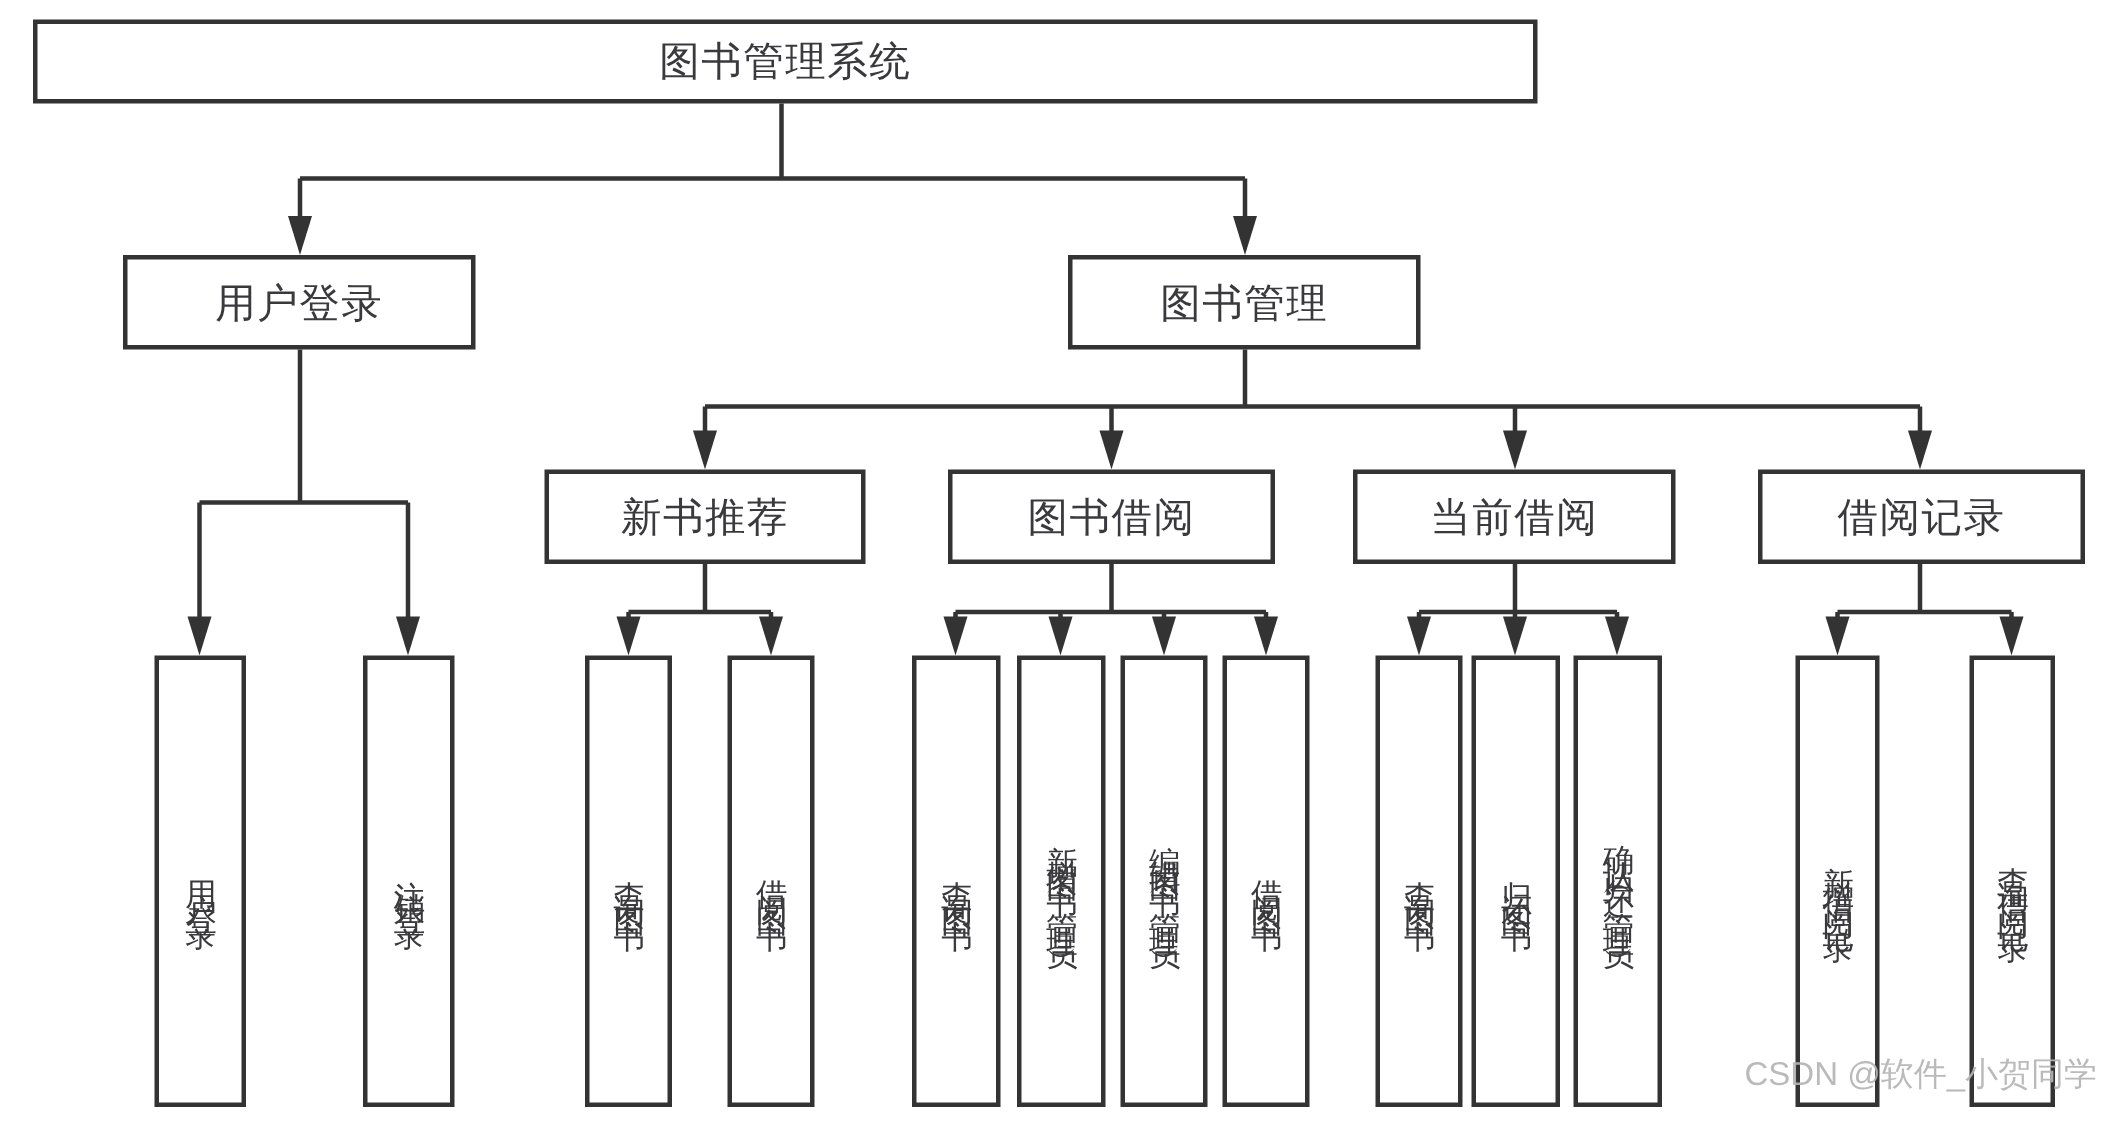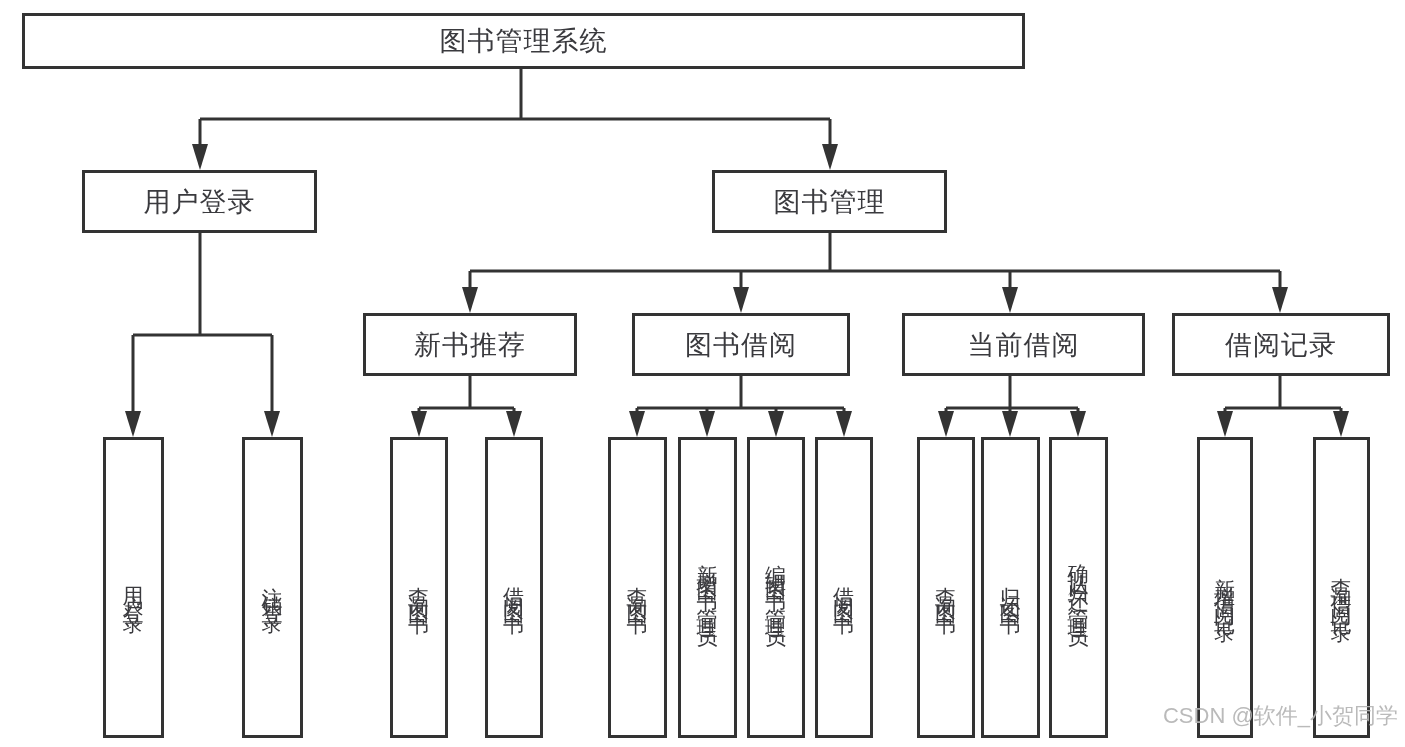--- a/index.html
+++ b/index.html
@@ -89,21 +89,21 @@
   <div class="box hbox" style="left:712px;top:170px;width:235px;height:63px">
     <span>图书管理</span>
   </div>
 
   <div class="box hbox" style="left:363px;top:313px;width:214px;height:63px">
     <span>新书推荐</span>
   </div>
   <div class="box hbox" style="left:632px;top:313px;width:218px;height:63px">
     <span>图书借阅</span>
   </div>
-  <div class="box hbox" style="left:902px;top:313px;width:243px;height:63px">
+  <div class="box hbox" style="left:902px;top:313px;width:215px;height:63px">
     <span>当前借阅</span>
   </div>
   <div class="box hbox" style="left:1172px;top:313px;width:218px;height:63px">
     <span>借阅记录</span>
   </div>
 
   <div class="box vbox" style="left:103px;top:437px;width:61px;height:301px">
     <span class="vtext">用户登录</span>
   </div>
   <div class="box vbox" style="left:242px;top:437px;width:61px;height:301px">

